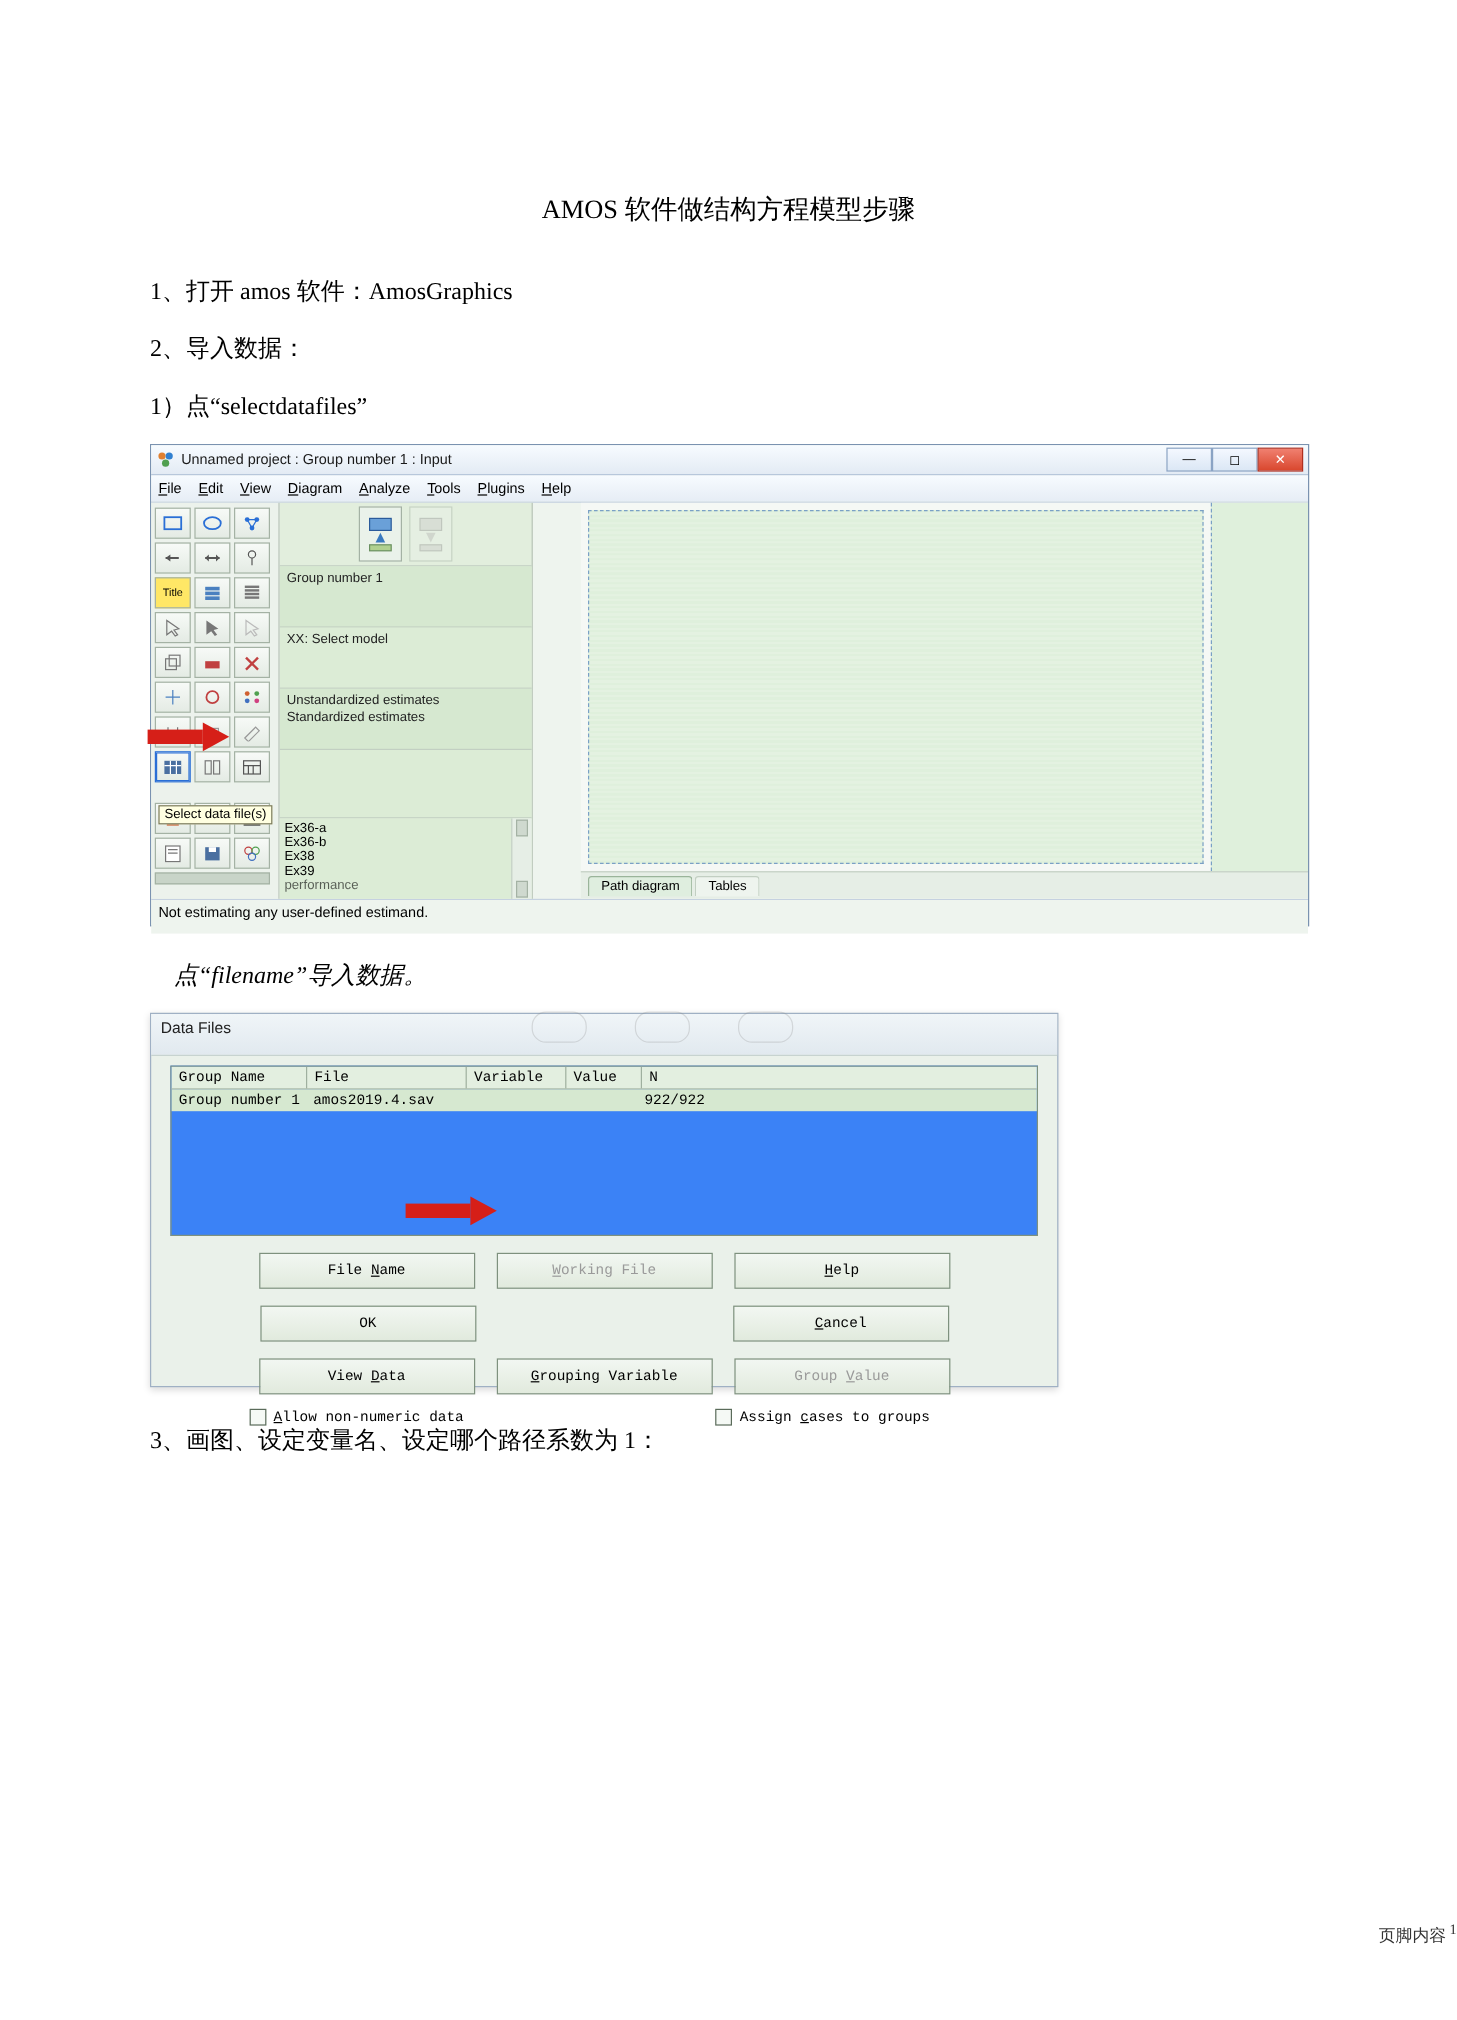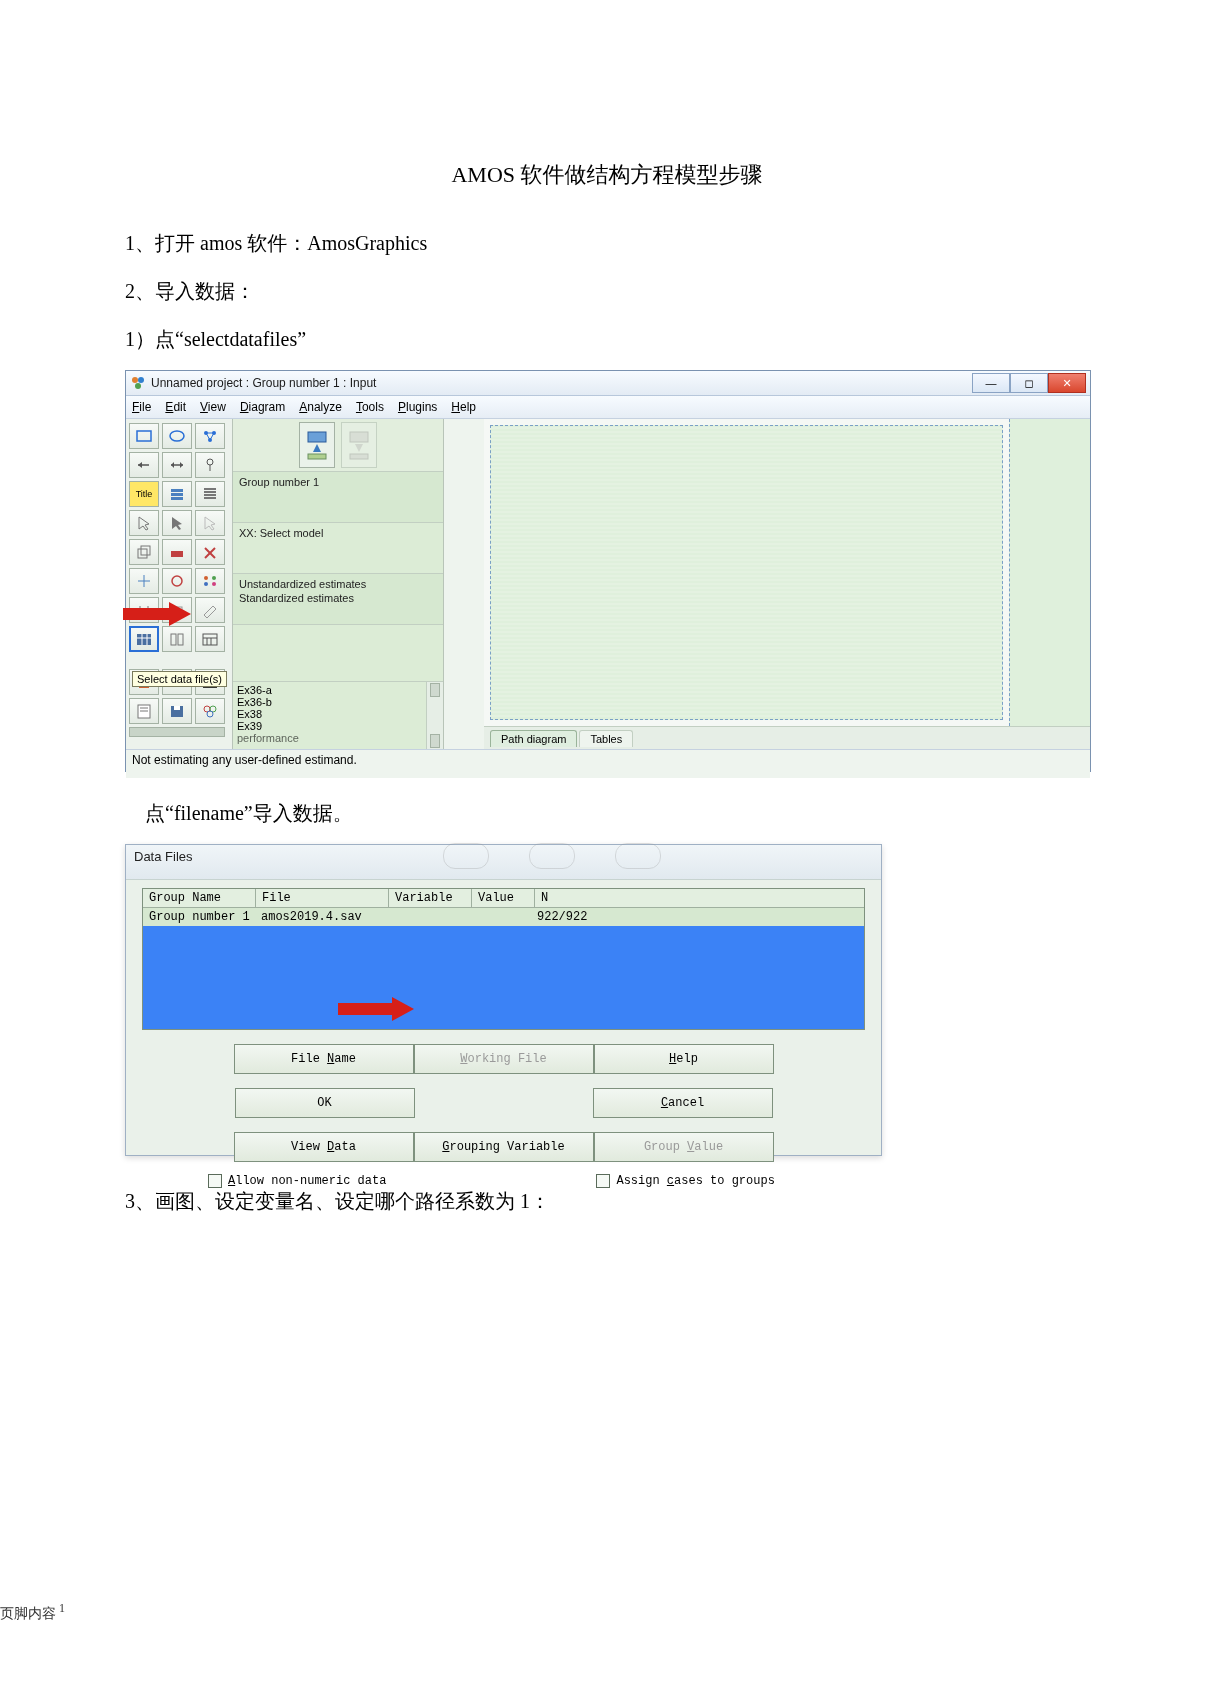--- a/index.html
+++ b/index.html
@@ -1,20 +1,20 @@
 <!DOCTYPE html>
 <html><head>
 <meta charset="utf-8">
 <style>
   html,body{margin:0;padding:0;background:#fff;font-family:"Songti SC","SimSun",serif;color:#000;}
   .page{width:1214px;height:1683px;position:relative;box-sizing:border-box;padding:160px 125px 0 125px;}
   .doc-title{text-align:center;font-size:22px;margin-bottom:36px;font-family:"Songti SC","SimSun",serif;}
   .doc-line{font-size:20px;margin:14px 0;line-height:1.7;}
   .doc-line .latin{font-family:"Times New Roman",serif;}
-  .footer{position:absolute;bottom:60px;left:0;right:0;text-align:left;font-size:14px;color:#333;}
+  .footer{position:absolute;bottom:60px;left:0;right:0;text-align:right;font-size:14px;color:#333;}
   .footer .pg{font-family:"Times New Roman",serif;vertical-align:super;font-size:12px;margin-left:3px;}
 
   
   .shot1{width:964px;height:400px;border:1px solid #7a92b0;margin:12px 0 24px 0;background:#eef4ee;font-family:Tahoma,Arial,sans-serif;font-size:12px;color:#000;}
   .titlebar{height:24px;background:linear-gradient(#f7fbff,#e3ebf4);border-bottom:1px solid #b7c7db;display:flex;align-items:center;padding:0 4px;position:relative;}
   .titlebar .ico{width:16px;height:16px;margin-right:5px;display:inline-flex;align-items:center;justify-content:center;}
   .titlebar .ico svg{width:16px;height:16px;}
   .titlebar .txt{flex:1;font-size:12px;color:#1a1a1a;}
   .winbtns{display:flex;gap:0;}
   .winbtn{width:36px;height:18px;display:flex;align-items:center;justify-content:center;border:1px solid #8aa3c4;background:linear-gradient(#f4f8ff,#dbe7f5);font-size:11px;}
@@ -60,21 +60,21 @@
   .dlg-body{padding:8px 16px 10px 16px;}
   .grid{border:1px solid #7e917e;background:#3b82f6;height:140px;position:relative;font-family:"Courier New",monospace;font-size:12px;}
   .ghead{display:flex;background:#e3efe0;border-bottom:1px solid #9fb09f;}
   .gcell{padding:2px 6px;border-right:1px solid #9fb09f;white-space:nowrap;}
   .gc1{width:100px;} .gc2{width:120px;} .gc3{width:70px;} .gc4{width:50px;} .gc5{flex:1;border-right:none;}
   .grow{display:flex;background:#d6e8d0;}
   .grow .gcell{border-right:none;}
   .arrow2{position:absolute;left:195px;top:108px;width:80px;height:24px;}
   .arrow2::before{content:"";position:absolute;left:0;top:6px;width:54px;height:12px;background:#d61f18;}
   .arrow2::after{content:"";position:absolute;left:54px;top:0;border-left:22px solid #d61f18;border-top:12px solid transparent;border-bottom:12px solid transparent;}
-  .btnrow{display:flex;justify-content:center;margin-top:14px;}
+  .btnrow{display:flex;justify-content:center;gap:18px;margin-top:14px;}
   .dbtn{width:178px;height:28px;border:1px solid #7e917e;background:linear-gradient(#f2f7f2,#e1eadd);display:flex;align-items:center;justify-content:center;font-family:"Courier New",monospace;font-size:12px;}
   .dbtn.dis{color:#9a9a9a;}
   .dbtn u{text-decoration:underline;}
   .chkrow{display:flex;gap:210px;margin-top:12px;padding-left:66px;font-family:"Courier New",monospace;font-size:12px;}
   .chk{display:flex;align-items:center;gap:6px;}
   .chk .box{width:12px;height:12px;border:1px solid #5a6b5a;background:#f5f9f5;}
 </style>
 </head>
 <body>
 
@@ -371,21 +371,21 @@
         </div>
         <div class="tabbar">
           <div class="tab active">Path diagram</div>
           <div class="tab">Tables</div>
         </div>
       </div>
     </div>
     <div class="statusbar">Not estimating any user-defined estimand.</div>
   </div>
 
-  <div class="doc-line" style="text-indent:1em;">
+  <div class="doc-line" style="text-indent:1em;font-style:italic;">
     <span>点“</span><span class="latin">filename</span><span>”导入数据。</span>
   </div>
 
   <div class="shot2">
     <div class="dlg-title">
       <span>Data Files</span>
       <span class="deco">
           <span></span>
           <span></span>
           <span></span>

